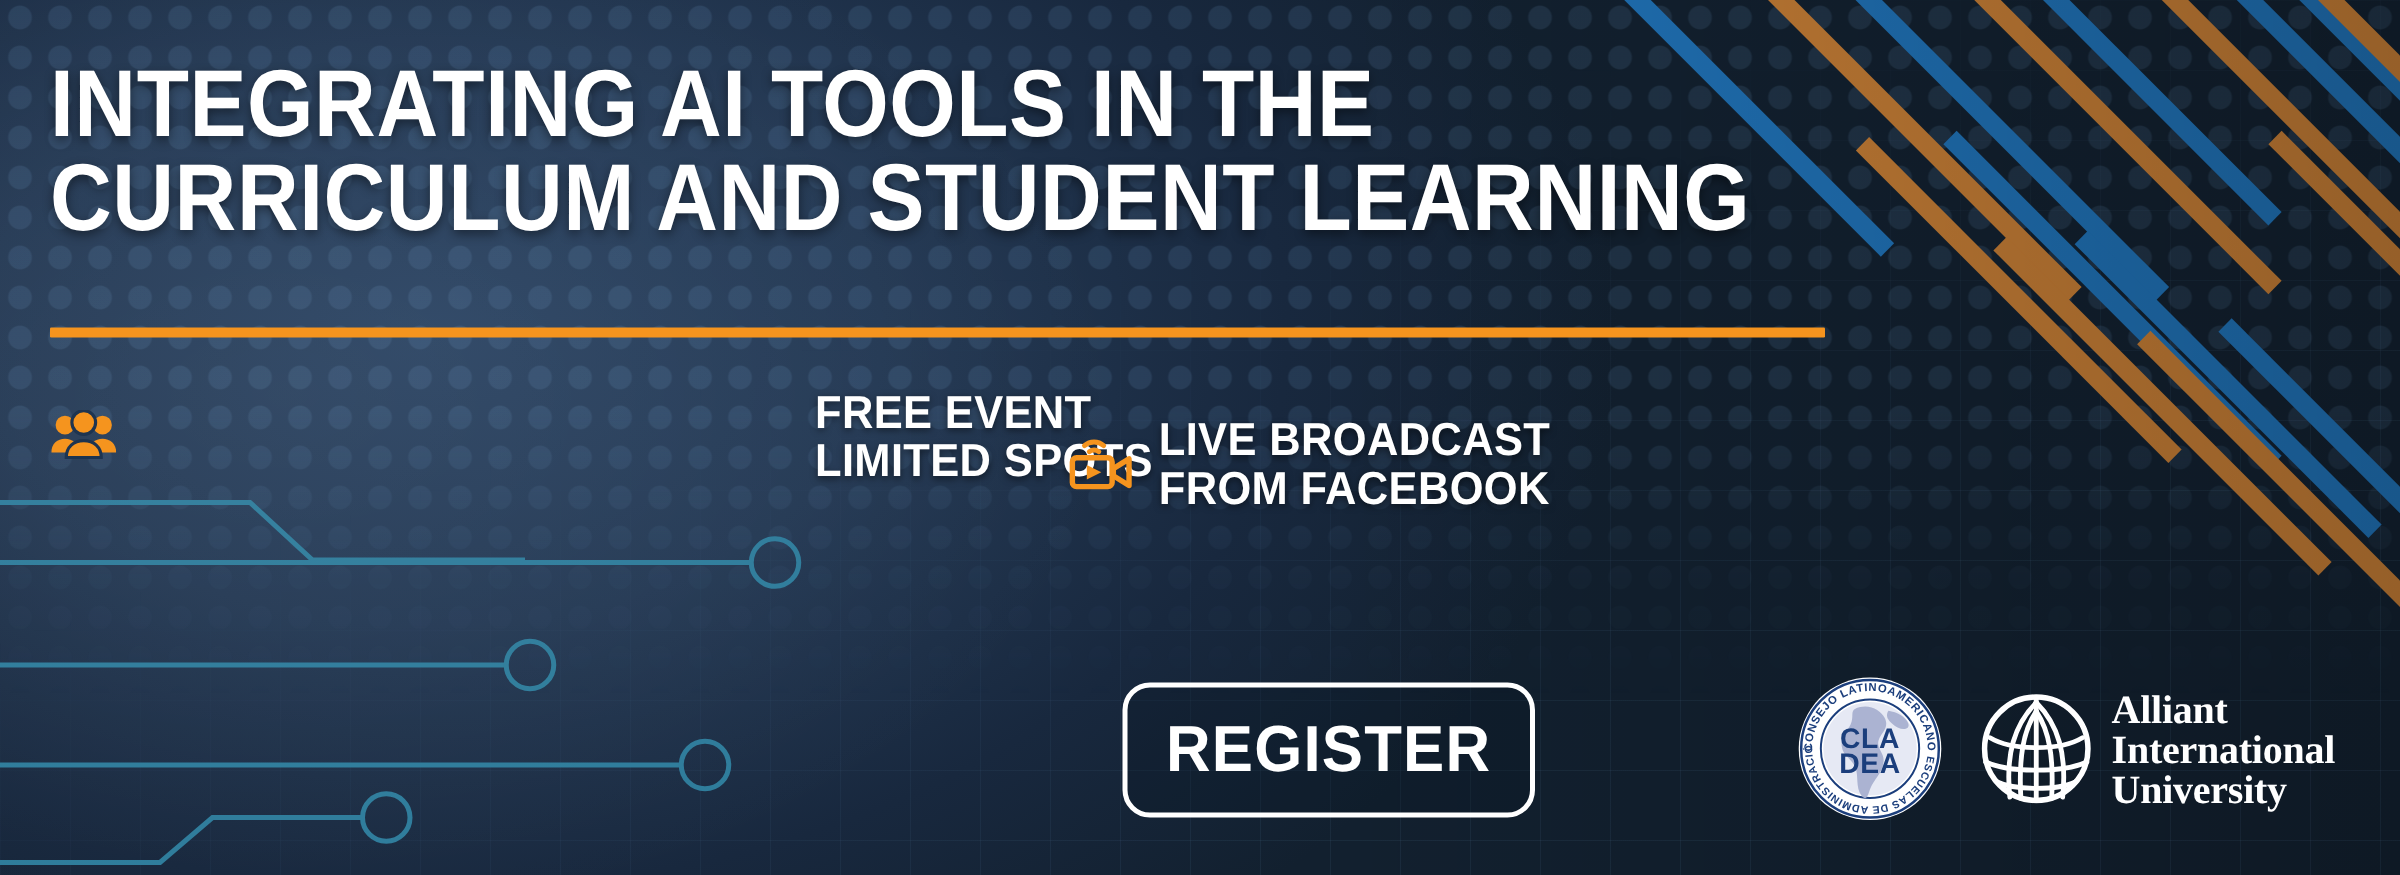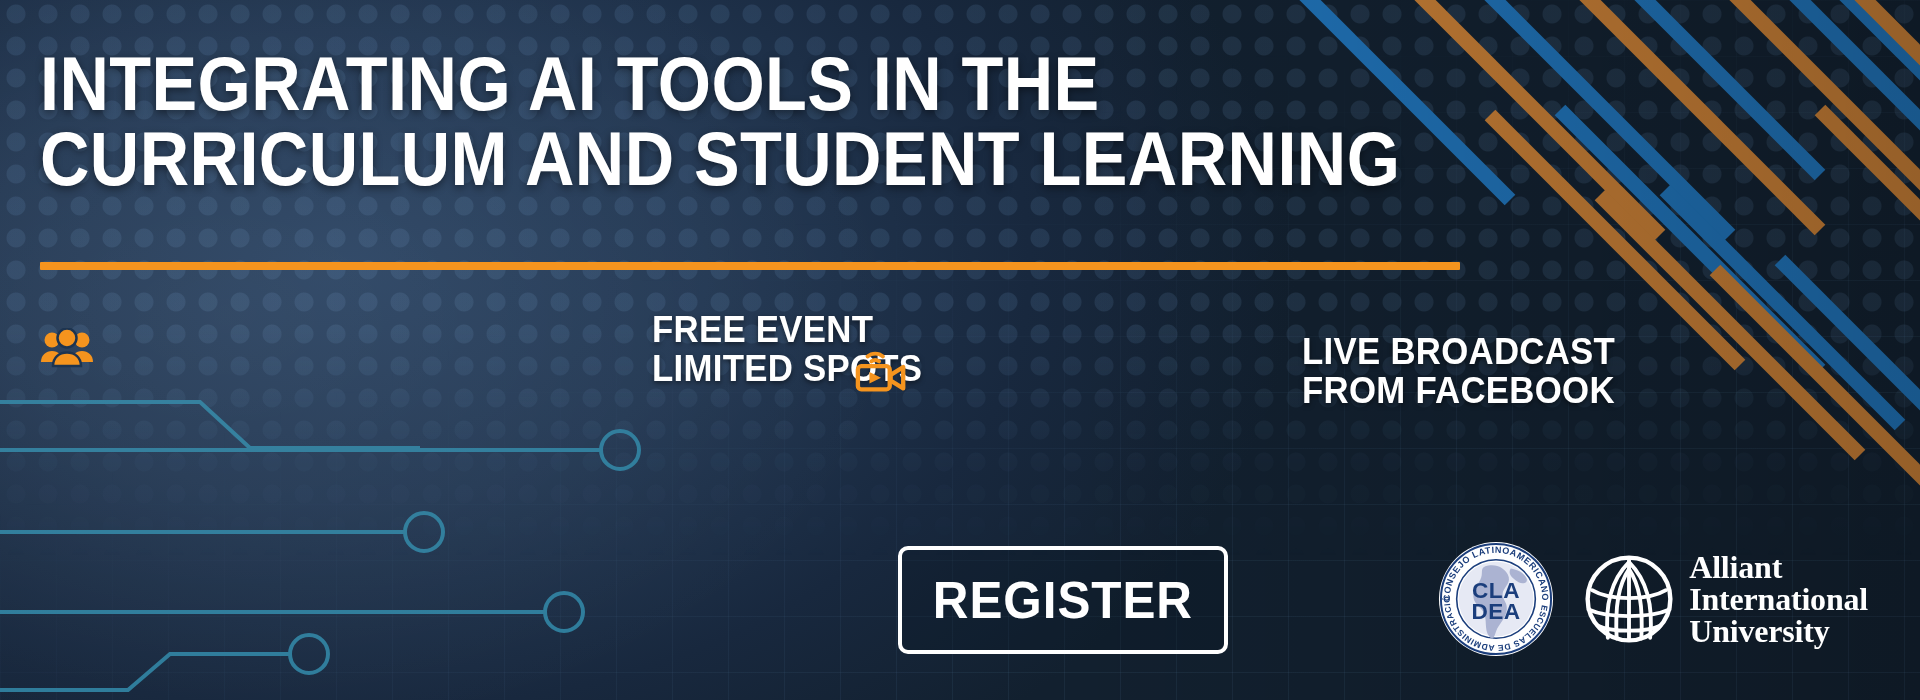--- a/index.html
+++ b/index.html
@@ -75,21 +75,21 @@
     background:#F5941E; border-radius:1px;
   }
 
   .info{ position:absolute; left:40px; top:296px; width:900px; }
   .info-right{ position:absolute; left:855px; top:296px; width:780px; }
 
   .row{ display:flex; align-items:center; gap:18px; }
   .row.r1{ height:66px; }
   .row.r2{ height:82px; margin-top:12px;justify-content:space-between; }
   .row.r3{ height:66px; margin-top:62px; }
-  .row.r2b{ height:82px; margin-top:34px;justify-content:space-between; }
+  .row.r2b{ height:82px; margin-top:34px; }
 
   .ic{ flex:0 0 auto; width:54px; height:54px; display:flex; align-items:center; justify-content:center; }
   .ic svg{ display:block; }
 
   .txt{
     font-family:"Liberation Sans Narrow","Liberation Sans", sans-serif;
     font-weight:bold;
     font-size:37px;
     line-height:1.06;
     color:#ffffff;
@@ -100,21 +100,21 @@
     text-shadow:0 2px 6px rgba(0,0,0,0.5);
     white-space:pre-line;
   }
   .txt.mixed{ text-transform:none; }
 
   
   .register{
     position:absolute; left:898px; top:546px;
     width:330px; height:108px;
     border:4px solid #ffffff;
-    border-radius:10px;
+    border-radius:22px;
     display:flex; align-items:center; justify-content:center;
     background:rgba(10,22,36,0.30);
     cursor:pointer;
   }
   .register span{
     font-family:"Liberation Sans Narrow","Liberation Sans", sans-serif;
     font-weight:bold; font-size:52px; color:#ffffff;
     letter-spacing:1px; text-transform:uppercase;
     transform:scaleX(0.95);
   }

